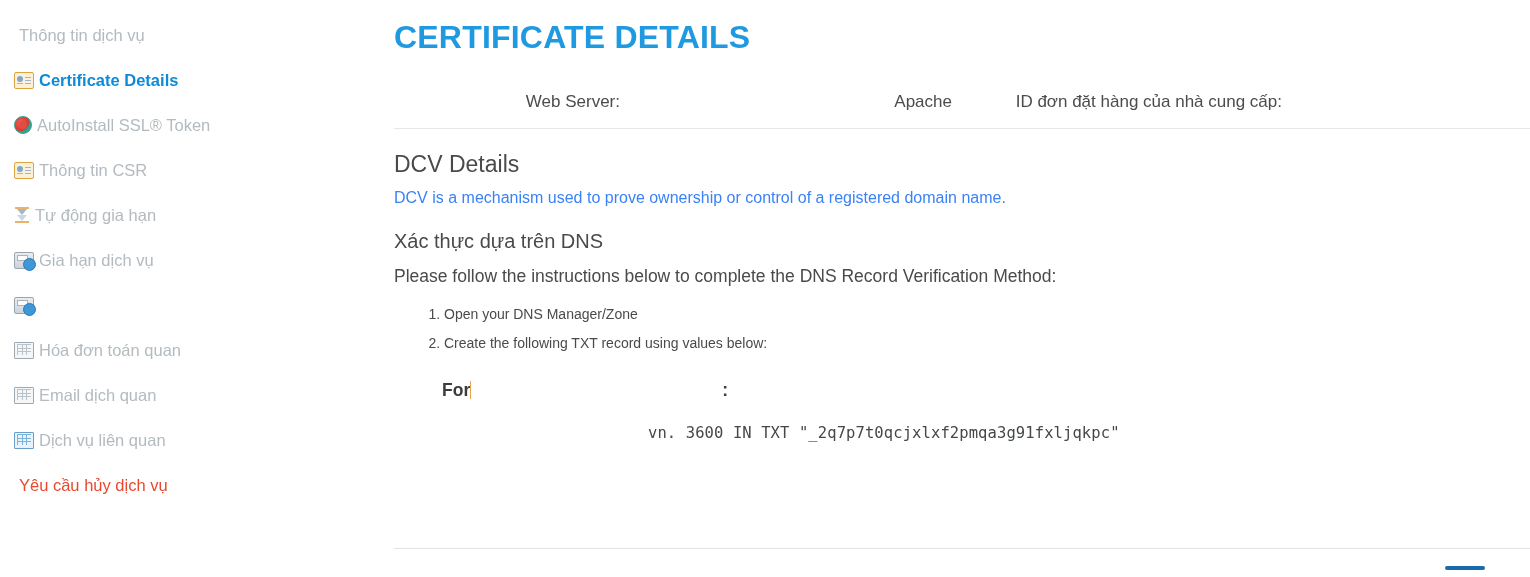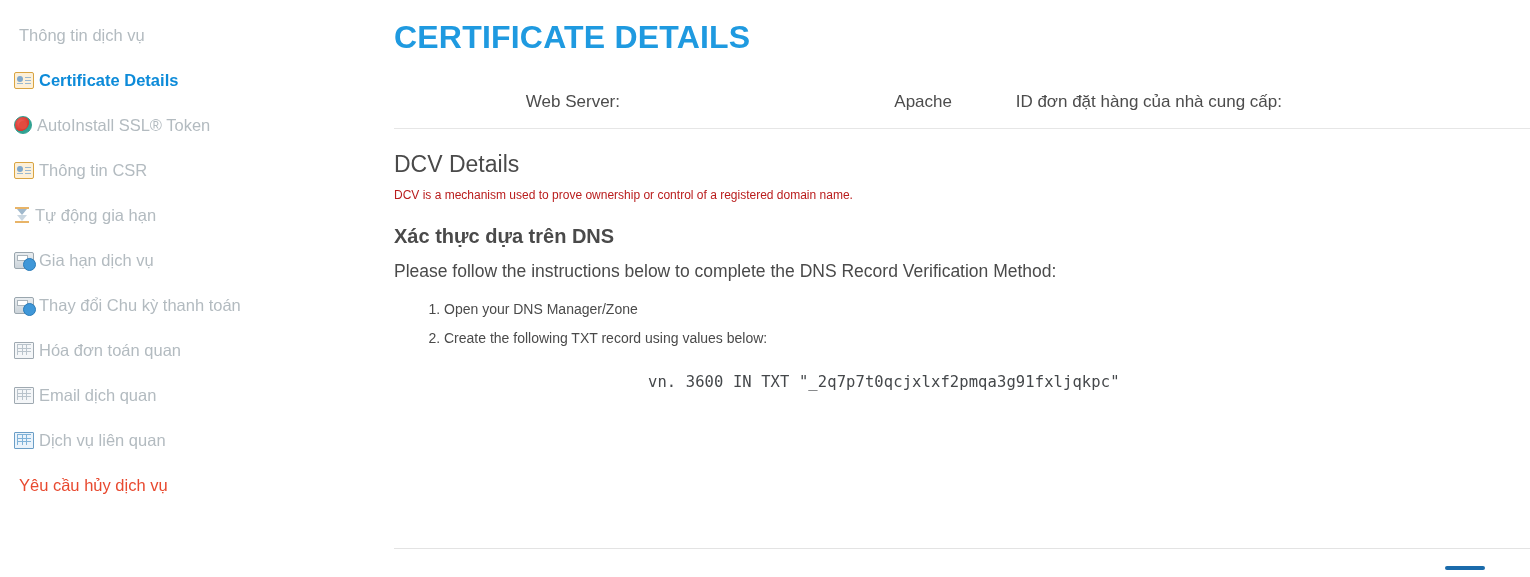--- a/index.html
+++ b/index.html
@@ -227,29 +227,29 @@
   }
 
   .dcv-title {
     font-size: 23px;
     color: #4a4a4a;
     margin: 22px 0 10px 4px;
     font-weight: normal;
     line-height: 1.2;
   }
   .dcv-desc {
-    font-size: 12px;
-    color: #b91c1c;
+    font-size: 16px;
+    color: #3b82f6;
     margin: 0 0 20px 4px;
     line-height: 1.3;
   }
   .dns-title {
     font-size: 20px;
     color: #4a4a4a;
-    font-weight: bold;
+    font-weight: normal;
     margin: 0 0 12px 4px;
     line-height: 1.2;
   }
   .dns-desc {
     font-size: 17.5px;
     color: #4a4a4a;
     margin: 0 0 12px 4px;
     line-height: 1.3;
   }
   ol.steps {
@@ -339,21 +339,20 @@
       <span class="side-label">Tự động gia hạn</span>
     </div>
 
     <div class="side-item">
       <span class="ico ico-renew"></span>
       <span class="side-label">Gia hạn dịch vụ</span>
     </div>
 
     <div class="side-item">
       <span class="ico ico-renew"></span>
-      <span class="side-label">Thay đổi Chu kỳ thanh toán</span>
     </div>
 
     <div class="side-item">
       <span class="ico ico-grid"></span>
       <span class="side-label">Hóa đơn toán quan</span>
     </div>
 
     <div class="side-item">
       <span class="ico ico-grid"></span>
       <span class="side-label">Email dịch quan</span>
@@ -389,20 +388,23 @@
     <p class="dcv-desc">DCV is a mechanism used to prove ownership or control of a registered domain name.</p>
 
     <h3 class="dns-title">Xác thực dựa trên DNS</h3>
     <p class="dns-desc">Please follow the instructions below to complete the DNS Record Verification Method:</p>
 
     <ol class="steps">
       <li>Open your DNS Manager/Zone</li>
       <li>Create the following TXT record using values below:</li>
     </ol>
 
+    <div class="for-line">
+      <span>For</span><span class="for-redacted"></span><span>:</span>
+    </div>
 
     <div class="txt-record">vn. 3600 IN TXT "_2q7p7t0qcjxlxf2pmqa3g91fxljqkpc"</div>
 
     <div class="bottom-rule"></div>
     <div class="bottom-nub"></div>
 
   </main>
 </div>
 
 </body></html>

